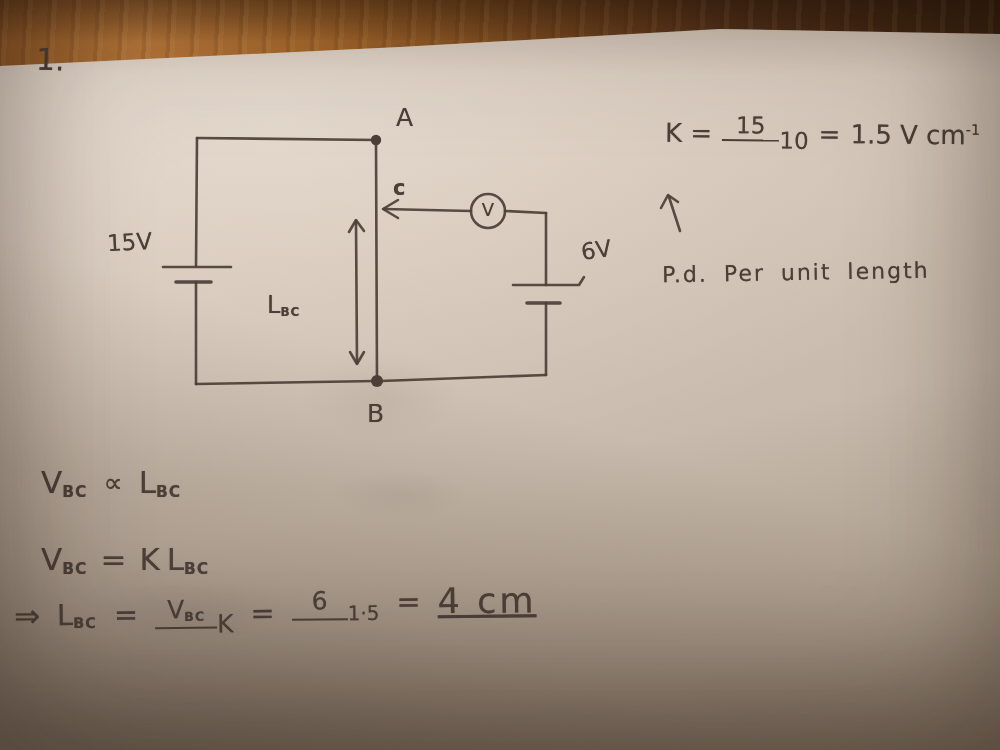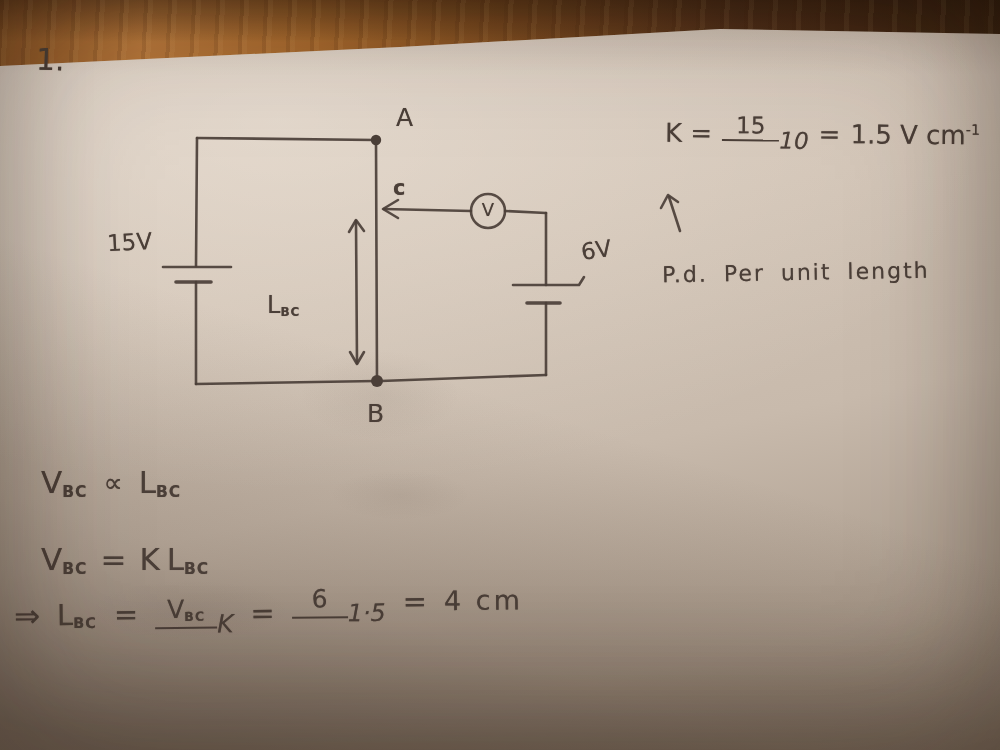--- a/index.html
+++ b/index.html
@@ -23,21 +23,21 @@
     box-shadow:inset 0 0 150px rgba(35,22,12,0.30), inset 0 -70px 110px rgba(35,22,12,0.22);}
   .smudge{position:absolute;border-radius:50%;
     background:radial-gradient(closest-side, rgba(80,65,55,0.07), rgba(80,65,55,0));}
   
   .hw{position:absolute;color:#4b3f38;white-space:nowrap;
       text-shadow:0 0 0.7px rgba(75,63,56,0.65);}
   .sb{font-size:0.5em;position:relative;top:0.24em;letter-spacing:1px;font-weight:bold;}
   .eq{display:flex;align-items:center;}
   .frac{display:inline-flex;flex-direction:row;align-items:flex-start;line-height:1.05;}
   .frac .num{border-bottom:2.5px solid #4b3f38;text-align:center;}
-  .frac .den{padding-top:15px;font-style:italic;}
+  .frac .den{padding-top:15px;}
   svg .st{stroke:#4b3f38;fill:none;stroke-width:2.6;stroke-linecap:round;
           stroke-linejoin:round;opacity:0.92;}
   svg .plate{stroke-width:3.6;}
   sup{font-size:0.55em;}
 </style>
 </head>
 <body>
 
 <div id="stage">
   <div id="wood"></div>
@@ -131,20 +131,20 @@
     <span style="font-size:31px;">⇒</span>
     <span><span>L</span><span class="sb">BC</span></span>
     <span>=</span>
     <span class="frac" style="font-size:25px;transform:translateY(4px);">
       <span class="num" style="padding:0 12px 4px;"><span>V</span><span class="sb">BC</span></span>
       <span class="den">K</span>
     </span>
     <span>=</span>
     <span class="frac" style="font-size:25px;transform:translateY(-6px);">
       <span class="num" style="padding:0 20px 4px;">6</span>
-      <span class="den" style="font-size:24px;">1·5</span>
+      <span class="den" style="font-size:20px;">1·5</span>
     </span>
     <span style="transform:translateY(-10px);">=</span>
-    <span style="transform:translateY(-10px);letter-spacing:3px;font-size:27px;">4 cm</span>
+    <span style="transform:translateY(-10px);letter-spacing:3px;font-size:35px;text-decoration:underline;">4 cm</span>
   </div>
 
   <div id="vignette"></div>
 </div>
 
 </body></html>

